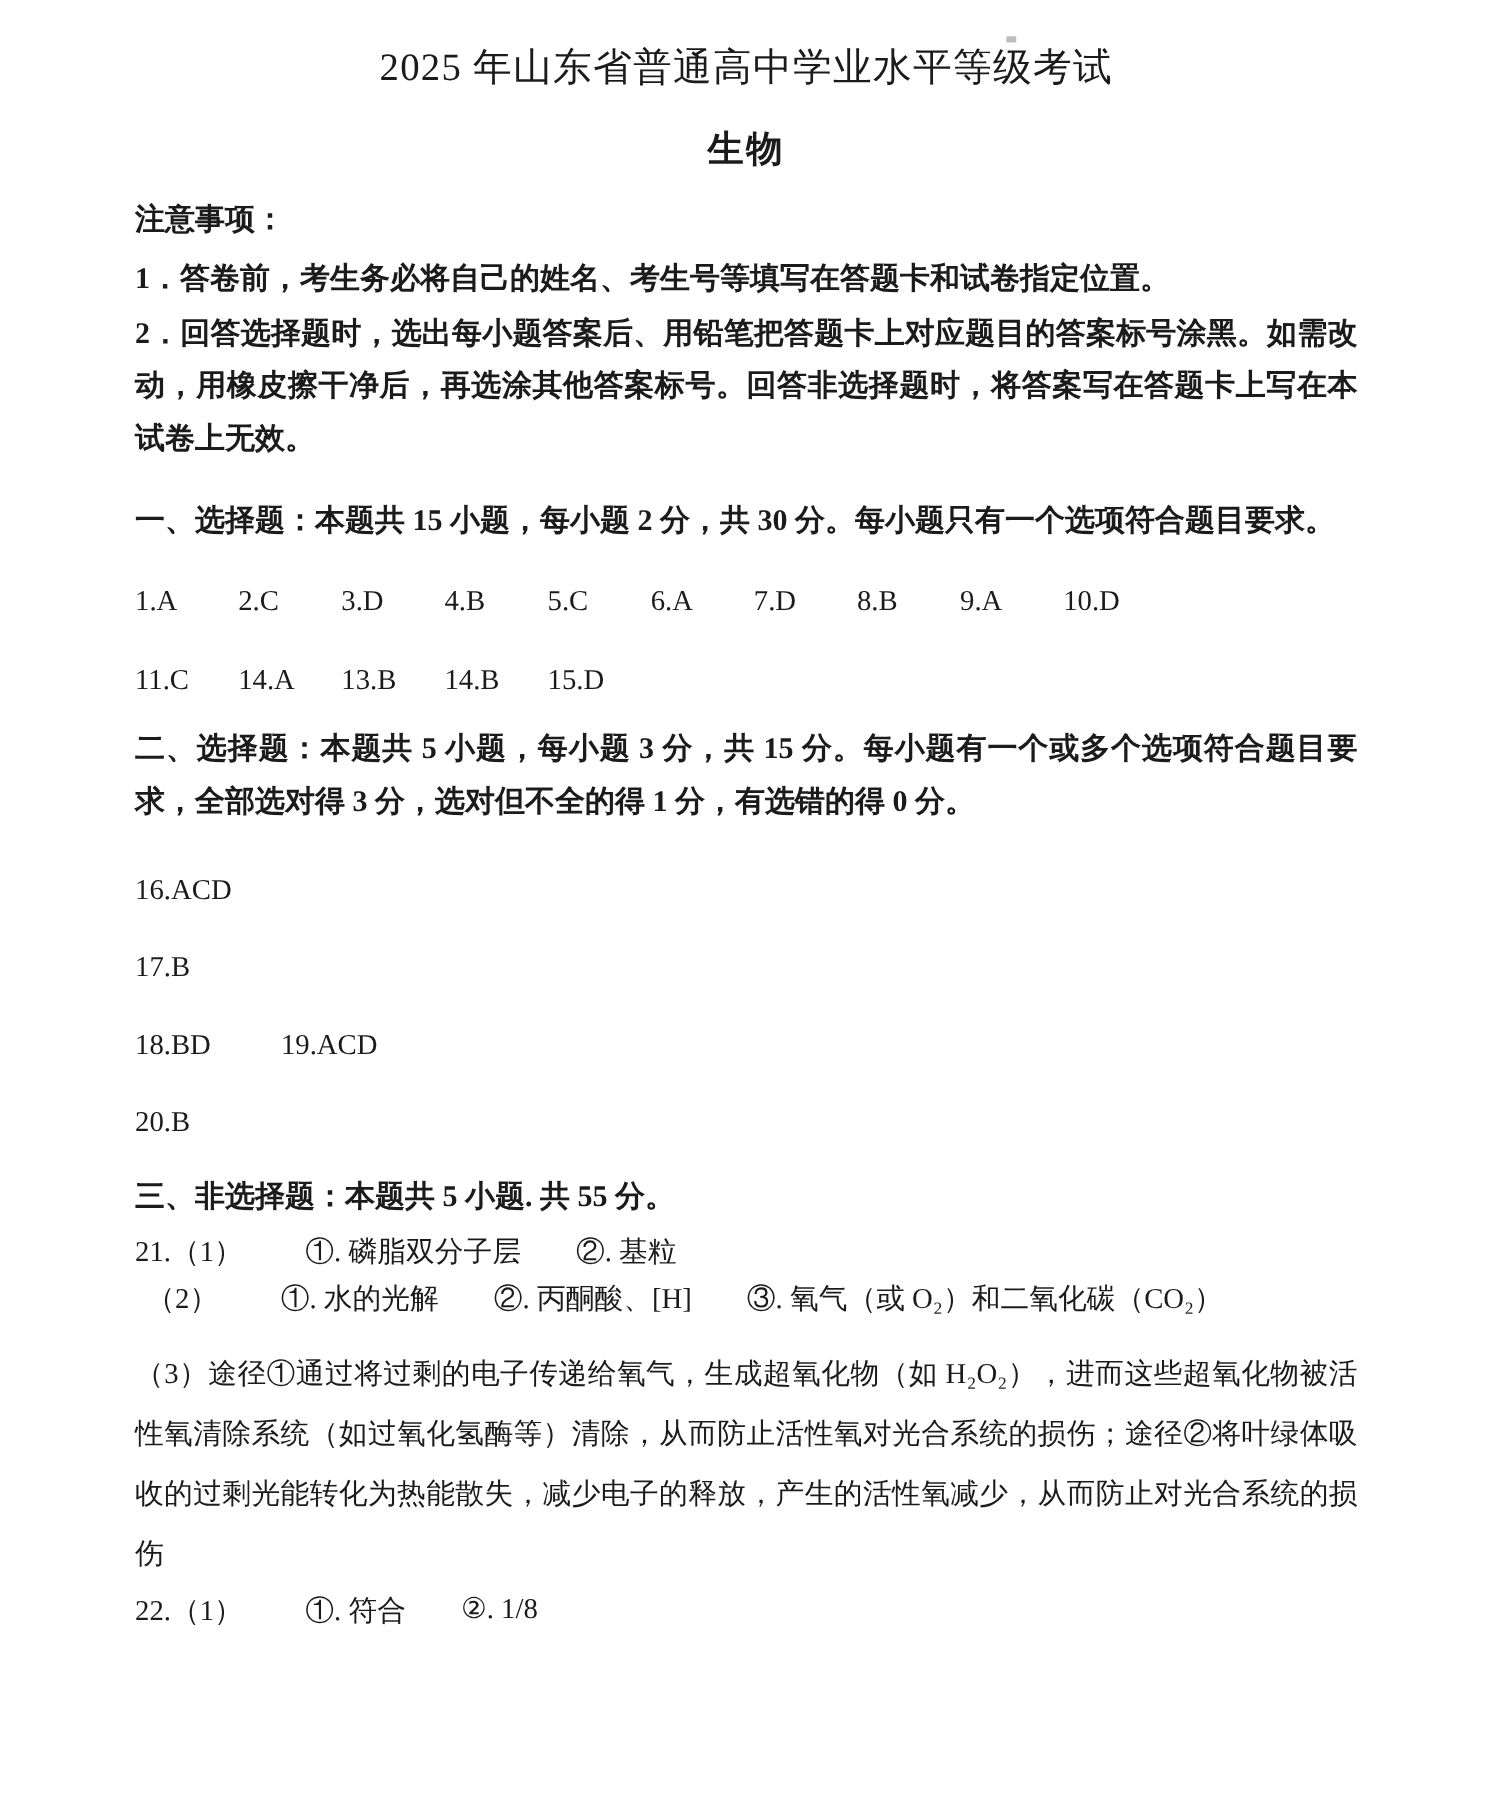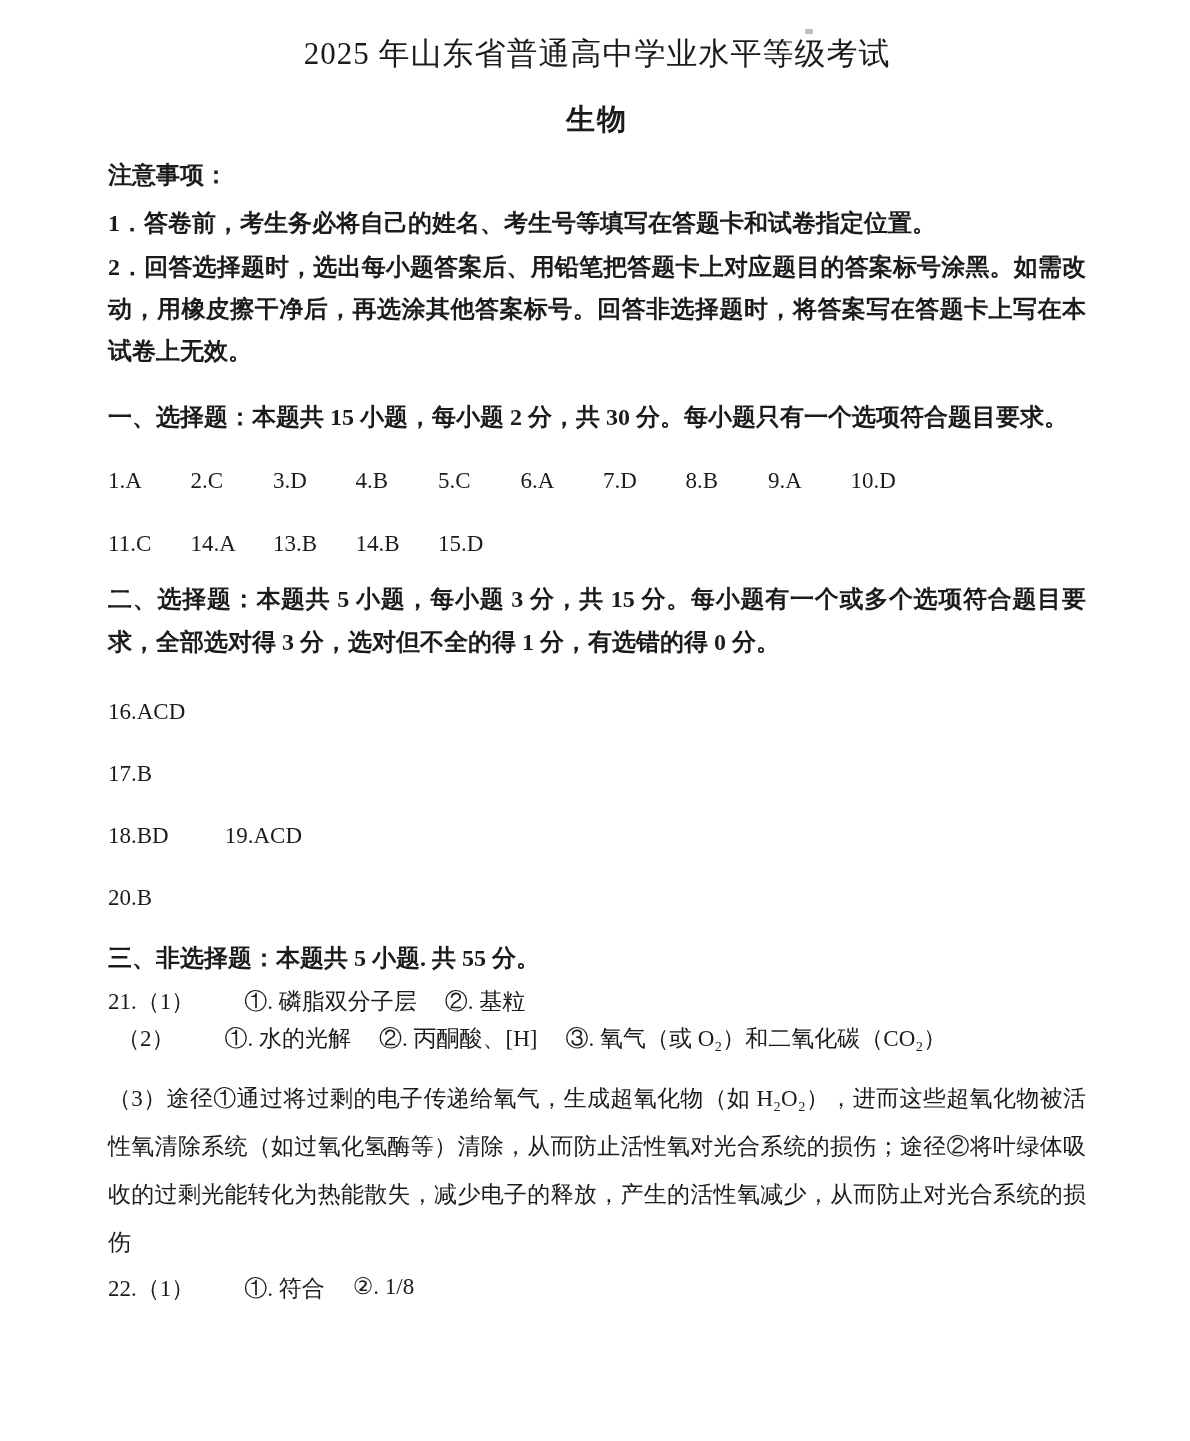--- a/index.html
+++ b/index.html
@@ -32,21 +32,21 @@
   .anscell{display:inline-block;width:82.5px;}
   .anscell:last-child{width:auto;}
 
   .multi{font-size:23px;margin-top:35px;}
   .multi.gap{margin-top:36px;}
   .multi .pair{display:inline-block;margin-right:56px;}
 
   .ans-line{display:flex;align-items:baseline;font-size:23px;margin-top:6px;white-space:nowrap;}
   .ans-line .lbl{margin-right:50px;}
   .ans-line .lbl.indent{padding-left:9px;}
-  .ans-line .items{display:flex;gap:28px;}
+  .ans-line .items{display:flex;gap:44px;}
   .para{font-size:23px;line-height:48px;text-align:justify;margin-top:21px;}
 
   .stray{position:absolute;left:805px;top:29px;width:8px;height:5px;background:#9a9a9a;opacity:.65;border-radius:1px;}
 </style>
 </head>
 <body>
 
 <div class="stray"></div>
 
 <div class="page">

